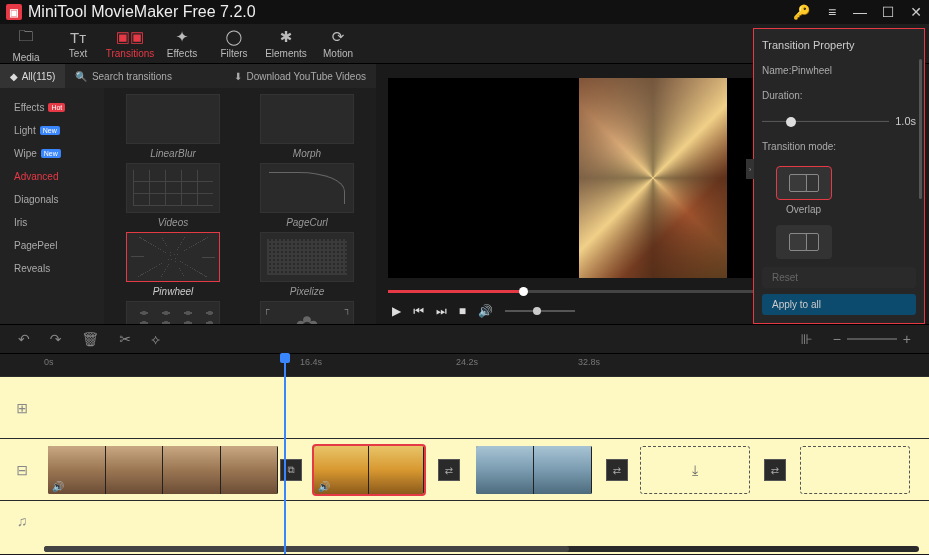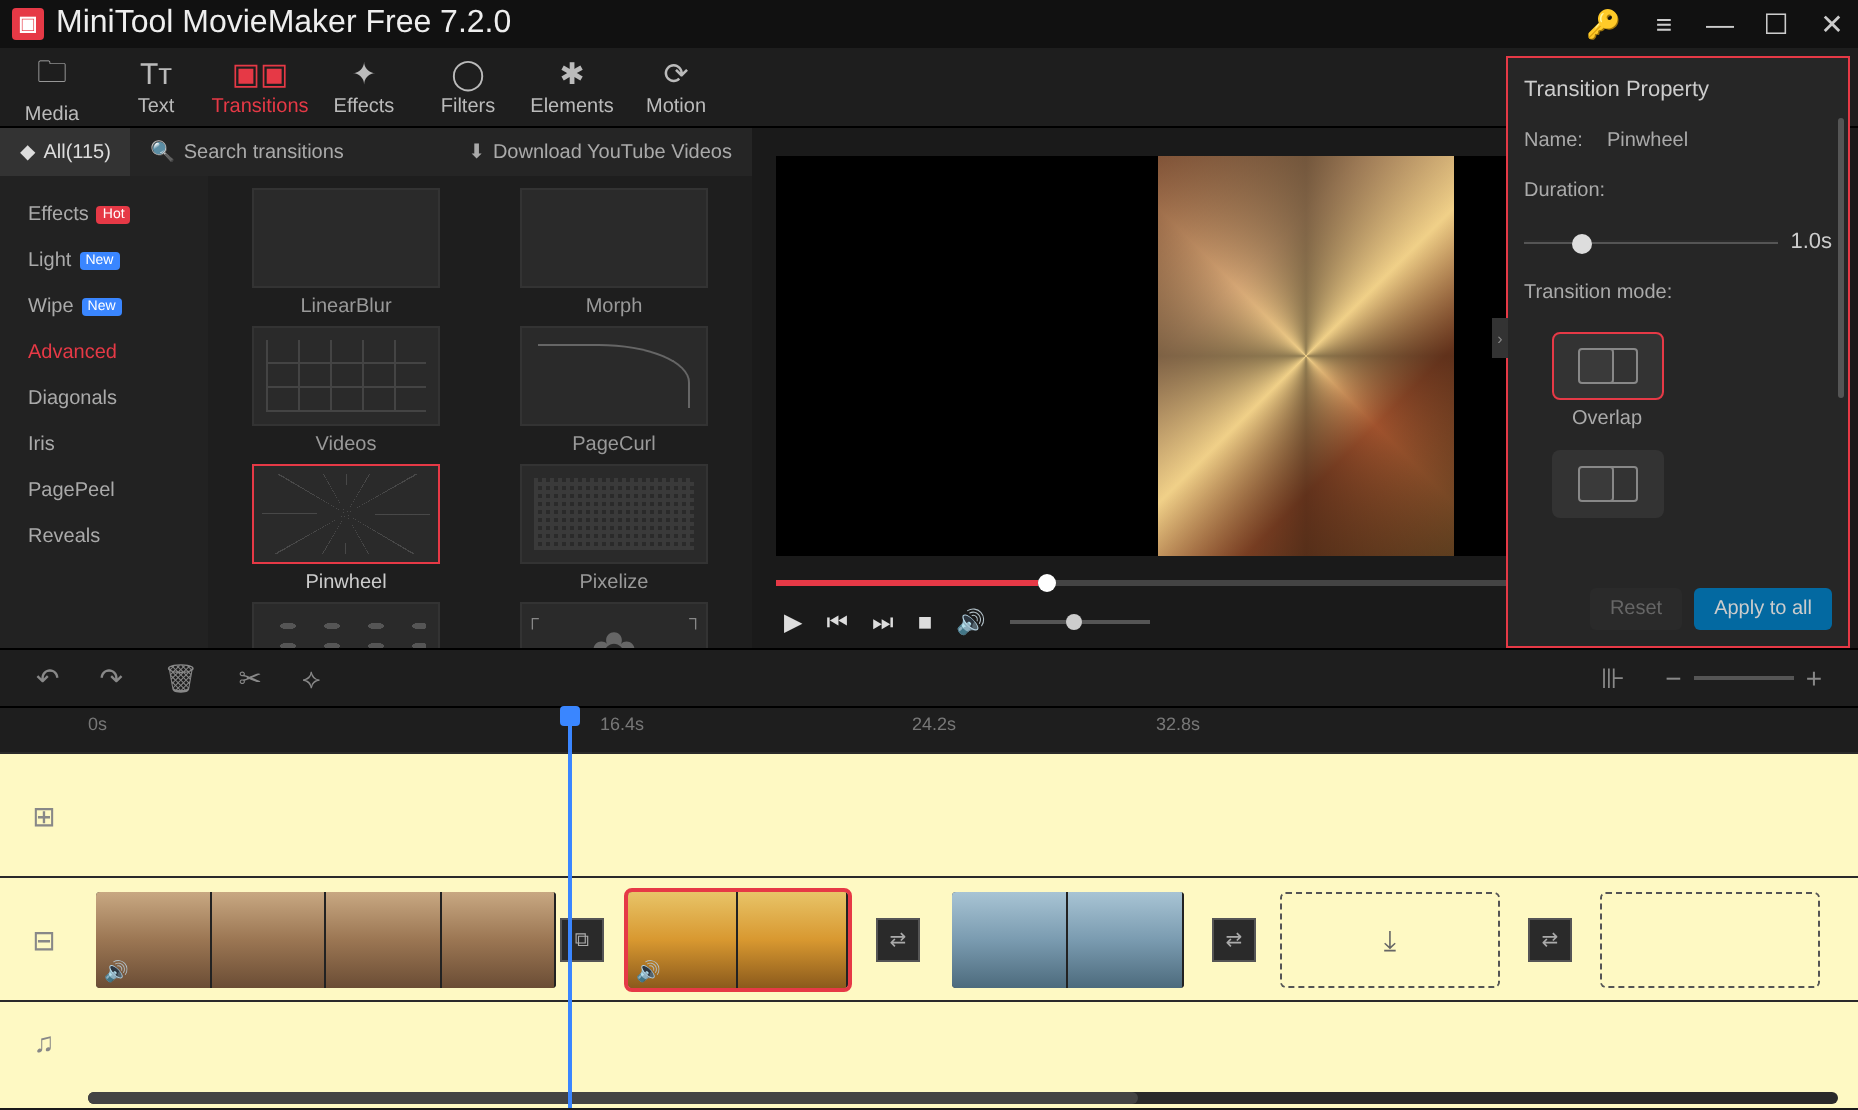--- a/index.html
+++ b/index.html
@@ -19,32 +19,32 @@
 .tool-item .ic { font-size: 15px; }
 .tool-item .lbl { font-size: 10px; }
 
 .tool-right { flex: 1; display: flex; align-items: center; padding: 0 14px; justify-content: space-between; }
 .tool-right .player-lbl { color: #999; font-size: 11px; }
 .tool-right .actions { display: flex; gap: 14px; }
 .tool-right .act { display: flex; align-items: center; gap: 4px; color: #ccc; font-size: 11px; }
 
 .prop-panel { position: absolute; right: 4px; top: 28px; width: 172px; height: 296px; border: 1px solid #e63946; background: #262626; padding: 10px 8px 8px; z-index: 5; }
 .prop-panel .head { font-size: 11px; color: #ccc; margin-bottom: 14px; }
-.prop-panel .row { display: flex; align-items: center; font-size: 10px; color: #aaa; margin-bottom: 14px; gap: 12px;}
+.prop-panel .row { display: flex; align-items: center; font-size: 10px; color: #aaa; margin-bottom: 14px; gap: 0;}
 .prop-panel .slider { display: flex; align-items: center; gap:6px; margin-bottom:14px;}
 .prop-panel .slider .track { flex:1; height:2px; background:#555; position:relative; }
 .prop-panel .slider .knob { position:absolute; left:24px; top:-4px; width:10px; height:10px; border-radius:50%; background:#ddd; }
 .prop-panel .mode-box { width: 56px; height: 34px; border-radius: 4px; background:#333; display:flex; align-items:center; justify-content:center; margin: 4px 0 4px 14px;}
 .prop-panel .mode-box.sel { border: 1px solid #e63946; }
 .prop-panel .mode-inner { display:flex; }
 .prop-panel .mode-inner span { width:18px; height:18px; border:1px solid #888; border-radius:2px;}
 .prop-panel .mode-inner span:first-child { margin-right:-6px; z-index:1; background:#3a3a3a;}
 .prop-panel .mode-lbl { font-size:10px; color:#aaa; margin-left:24px; margin-bottom:10px;}
-.prop-panel .btns { position:absolute; bottom:8px; left:8px; right:8px; display:flex; gap:6px; justify-content:flex-end;}
-.prop-panel .btn { background:#0369a1; padding: 5px 10px; border-radius:3px; font-size:10px; color:#ccc; }
+.prop-panel .btns { position:absolute; bottom:8px; left:8px; right:8px; display:flex; gap:6px; justify-content:flex-end;flex-direction:column;}
+.prop-panel .btn { background:#0c4a6e; padding: 5px 10px; border-radius:3px; font-size:10px; color:#ccc; }
 .prop-panel .btn.dis { color:#666; background:#2a2a2a;}
 .prop-scroll { position:absolute; right:2px; top:30px; width:3px; height:140px; background:#555; border-radius:2px;}
 .prop-collapse { position:absolute; left:-8px; top:130px; width:8px; height:20px; background:#333; display:flex; align-items:center; justify-content:center; font-size:8px; color:#888;}
 
 .main { display: flex; height: 260px; }
 .left-col { width: 376px; background: #1e1e1e; display:flex; flex-direction:column;}
 .sub-tabs { height: 24px; display: flex; background:#252525; }
 .sub-tab { padding: 4px 10px; font-size: 10px; color:#aaa; display:flex; align-items:center; gap:4px;}
 .sub-tab:first-child { background:#333; color:#ddd;}
 .search-ic { font-size:10px;}
@@ -54,21 +54,21 @@
 .cat { padding: 6px 14px; font-size: 10px; color:#aaa; display:flex; align-items:center; gap:4px;}
 .cat.active { color:#e63946; }
 .badge { font-size:7px; padding:1px 3px; border-radius:2px; color:#fff;}
 .badge.hot { background:#e63946;}
 .badge.new { background:#3a86ff;}
 
 .grid { flex:1; padding: 6px; overflow:auto; display:grid; grid-template-columns: 1fr 1fr; gap: 4px 8px; align-content:start;}
 .thumb { text-align:center; }
 .thumb .img { width: 94px; height: 50px; background:#2a2a2a; margin: 0 auto 4px; border:1px solid #333; position:relative; overflow:hidden;}
 .thumb.sel .img { border:1px solid #e63946;}
-.thumb .cap { font-size:10px; color:#999;}
+.thumb .cap { font-size:10px; color:#999;font-style:italic;}
 .thumb.sel .cap { color:#ccc;}
 
 .player { flex:1; background:#1a1a1a; display:flex; flex-direction:column; padding: 14px 12px 6px; position:relative;}
 .player .vid { flex:1; background:#000; margin: 0 auto; width: 100%; display:flex; align-items:center; justify-content:center; position:relative;}
 .player .vid .frame { width: 148px; height: 200px; background: linear-gradient(135deg, #8b5a3c 0%, #d4a574 30%, #f0d088 50%, #a0522d 70%, #654321 100%); position:relative;}
 .player .vid .frame::before { content:''; position:absolute; top:0; left:0; right:0; bottom:0; background: conic-gradient(from 45deg, transparent 0deg, rgba(0,0,0,0.4) 45deg, transparent 90deg, rgba(0,0,0,0.4) 135deg, transparent 180deg, rgba(0,0,0,0.4) 225deg, transparent 270deg, rgba(0,0,0,0.4) 315deg, transparent 360deg);}
 .prog-row { display:flex; align-items:center; margin-top:8px; gap:8px; font-size:10px;}
 .prog { flex:1; height:3px; background:#444; position:relative;}
 .prog .fill { position:absolute; left:0; top:0; height:100%; width:33%; background:#e63946;}
 .prog .knob { position:absolute; left:33%; top:-3px; width:9px; height:9px; border-radius:50%; background:#fff;}

